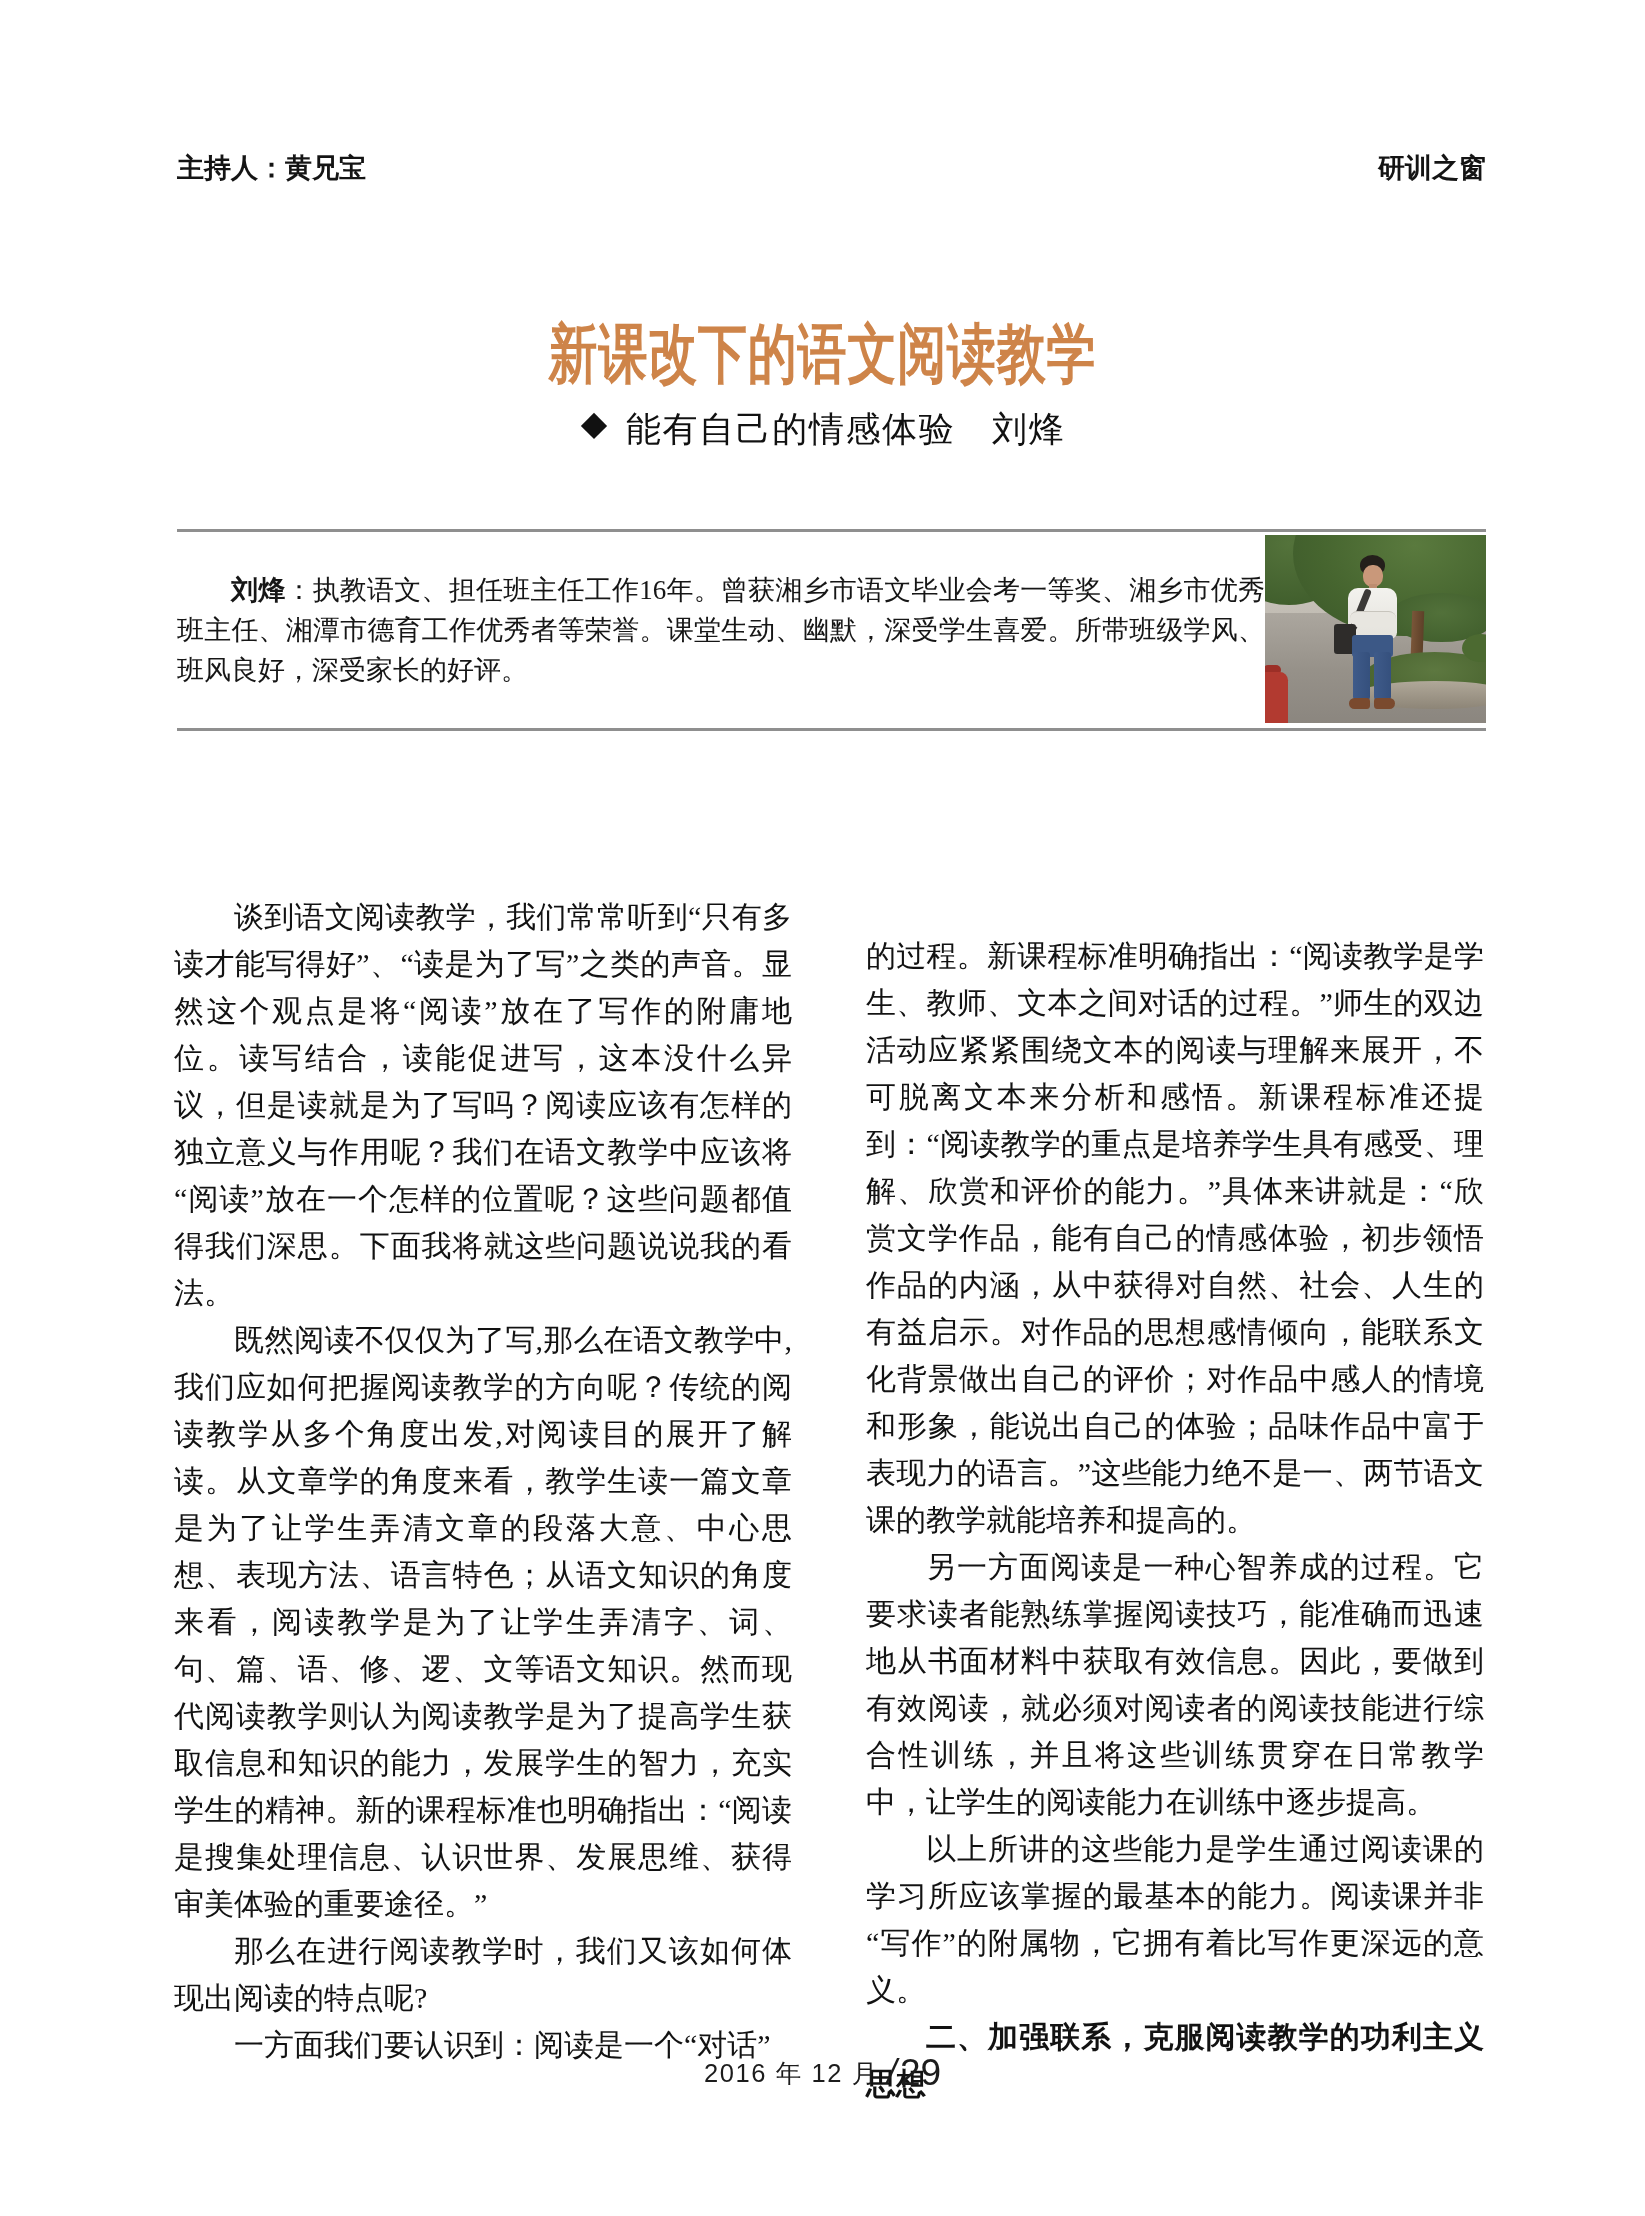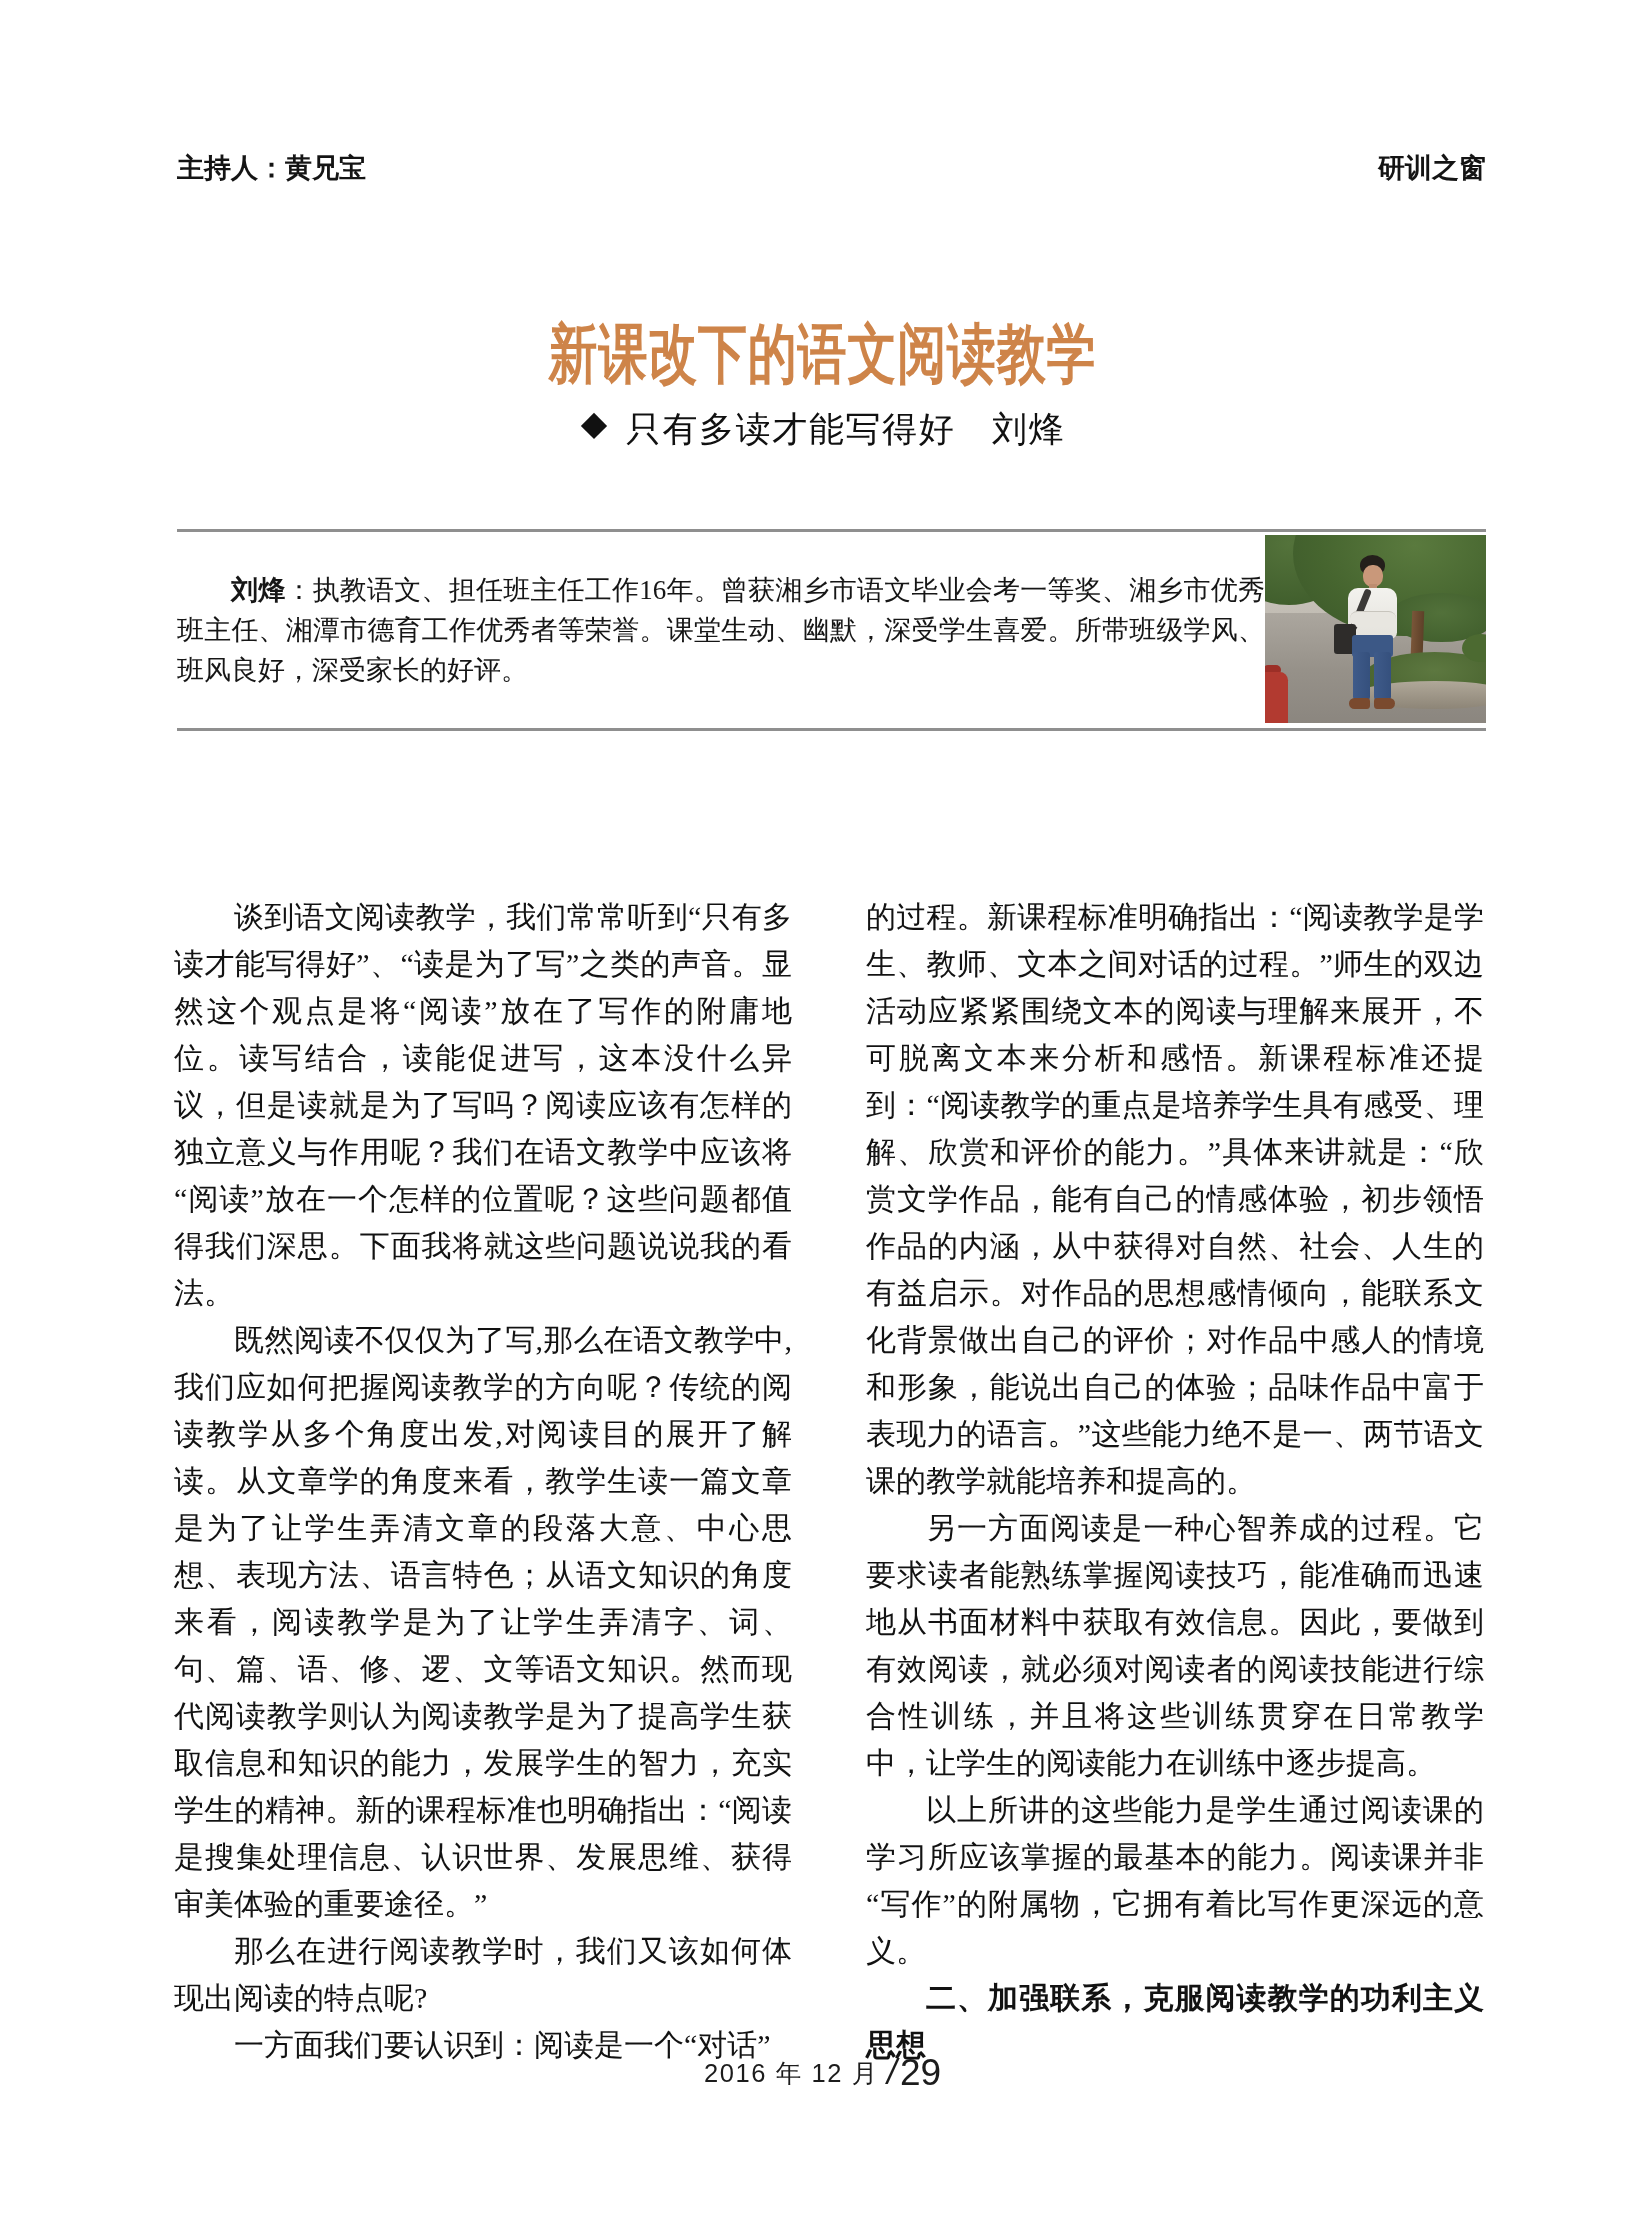--- a/index.html
+++ b/index.html
@@ -76,21 +76,21 @@
   .ph-shoe-r{left:109px;top:163px;width:21.4px;height:10.7px;background:#7a4a2e;border-radius:3.3px 5.8px 5.8px 3.3px;}
   
   .columns{
     position:absolute;left:174px;top:893px;width:1311px;
     display:flex;gap:74px;
     font-size:30px;line-height:47px;color:#121212;
   }
   .col{width:618px;flex:0 0 618px;}
   .para{margin:0;text-align:justify;text-justify:inter-character;}
   .para.indent{text-indent:2em;}
-  .para.noindent{text-indent:0;}
+  .para.noindent{text-indent:0;margin-top:39px;}
   .para.heading{text-indent:2em;font-weight:700;font-family:"Liberation Sans",sans-serif;}
   
   .footer{
     position:absolute;left:0;top:2052px;width:1645px;text-align:center;
     font-family:"Liberation Sans",sans-serif;font-size:25.5px;color:#1c1c1c;letter-spacing:1.6px;
   }
   .footer .pageno{font-size:37px;letter-spacing:0;vertical-align:-3.3px;text-align:center;}
   .footer .slash{font-size:35px;font-style:italic;margin:0 1.6px 0 8.2px;vertical-align:-2.5px;}
 </style>
 </head>
@@ -99,21 +99,21 @@
 <div class="page">
 
   <div class="header">
     <span>主持人：黄兄宝</span>
     <span>研训之窗</span>
   </div>
 
   <div class="title" style="color: rgb(206, 132, 73);">新课改下的语文阅读教学</div>
 
   <div class="byline">
-    <span class="diamond">◆</span><span>只有多读才能写得好　刘烽</span>
+    <span class="diamond">◆</span><span>能有自己的情感体验　刘烽</span>
   </div>
 
   <div class="bio">
     <div class="bio-text"><b>刘烽</b><span>：执教语文、担任班主任工作16年。曾获湘乡市语文毕业会考一等奖、湘乡市优秀班主任、湘潭市德育工作优秀者等荣誉。课堂生动、幽默，深受学生喜爱。所带班级学风、班风良好，深受家长的好评。</span></div>
     <div class="photo">
       <div class="ph-bg-strip"></div>
       <div class="ph-building"></div>
       <div class="ph-person-far1"></div>
       <div class="ph-person-far2"></div>
       <div class="ph-bin"></div>

